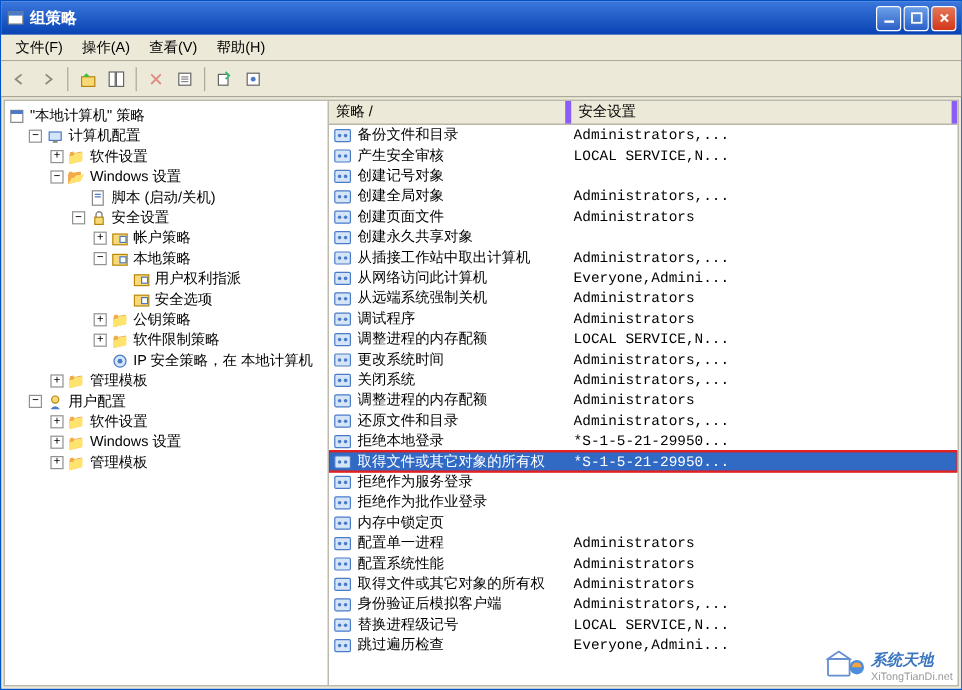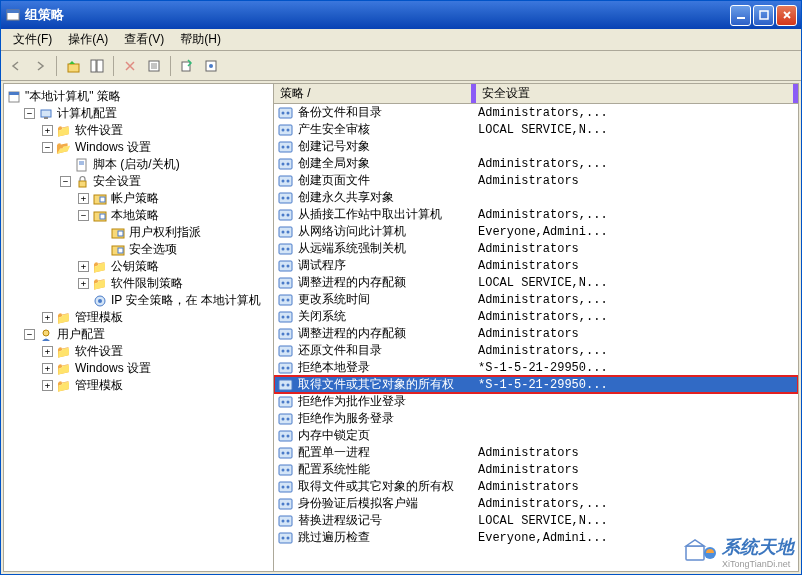--- a/index.html
+++ b/index.html
@@ -35,21 +35,21 @@
 .list-col2 { flex: 1; white-space: nowrap; overflow: hidden; font-family: Liberation Mono, monospace; }
 .tree-node { white-space: nowrap; }
 .tree-row { height: 17px; display: flex; align-items: center; cursor: pointer; }
 .tree-toggle { width: 11px; height: 11px; border: 1px solid #919191; background: #fff; display: flex; align-items: center; justify-content: center; font-size: 9px; line-height: 1; margin-right: 3px; cursor: pointer; font-family: monospace; color: #000; }
 .tree-toggle-spacer { width: 14px; display: inline-block; }
 .tree-icon { width: 16px; height: 14px; margin-right: 3px; display: inline-flex; align-items: center; justify-content: center; flex-shrink: 0; }
 .tree-children { padding-left: 18px; }
 .folder-icon::before { content: "📁"; font-size: 12px; }
 .folder-open-icon::before { content: "📂"; font-size: 12px; }
 .watermark { position: absolute; right: 8px; bottom: 6px; display: flex; align-items: center; gap: 4px; opacity: 0.85; pointer-events: none; }
-.watermark-text { font-size: 18px; font-weight: bold; color: #1A5FB4; font-style: italic; }
+.watermark-text { font-size: 13px; font-weight: bold; color: #1A5FB4; font-style: italic; }
 .watermark-sub { font-size: 9px; color: #888; }
 svg { display: block; }
 </style>
 </head>
 <body>
 
 <div class="window">
   <div class="titlebar">
     <span class="titlebar-icon">
       <svg width="14" height="14" viewBox="0 0 14 14">
@@ -499,32 +499,32 @@
             <span class="list-col2">*S-1-5-21-29950...</span>
           </div>
           <div class="list-row">
             <span class="list-icon">
               <svg width="16" height="14">
                 <rect x="1" y="2" width="13" height="10" rx="1" fill="#D4E5F7" stroke="#4A7BC8"></rect>
                 <circle cx="5" cy="7" r="1.5" fill="#4A7BC8"></circle>
                 <circle cx="10" cy="7" r="1.5" fill="#4A7BC8"></circle>
               </svg>
             </span>
+            <span class="list-col1">拒绝作为服务登录</span>
+            <span class="list-col2"></span>
+          </div>
+          <div class="list-row">
+            <span class="list-icon">
+              <svg width="16" height="14">
+                <rect x="1" y="2" width="13" height="10" rx="1" fill="#D4E5F7" stroke="#4A7BC8"></rect>
+                <circle cx="5" cy="7" r="1.5" fill="#4A7BC8"></circle>
+                <circle cx="10" cy="7" r="1.5" fill="#4A7BC8"></circle>
+              </svg>
+            </span>
             <span class="list-col1">拒绝作为批作业登录</span>
-            <span class="list-col2"></span>
-          </div>
-          <div class="list-row">
-            <span class="list-icon">
-              <svg width="16" height="14">
-                <rect x="1" y="2" width="13" height="10" rx="1" fill="#D4E5F7" stroke="#4A7BC8"></rect>
-                <circle cx="5" cy="7" r="1.5" fill="#4A7BC8"></circle>
-                <circle cx="10" cy="7" r="1.5" fill="#4A7BC8"></circle>
-              </svg>
-            </span>
-            <span class="list-col1">拒绝作为服务登录</span>
             <span class="list-col2"></span>
           </div>
           <div class="list-row">
             <span class="list-icon">
               <svg width="16" height="14">
                 <rect x="1" y="2" width="13" height="10" rx="1" fill="#D4E5F7" stroke="#4A7BC8"></rect>
                 <circle cx="5" cy="7" r="1.5" fill="#4A7BC8"></circle>
                 <circle cx="10" cy="7" r="1.5" fill="#4A7BC8"></circle>
               </svg>
             </span>

